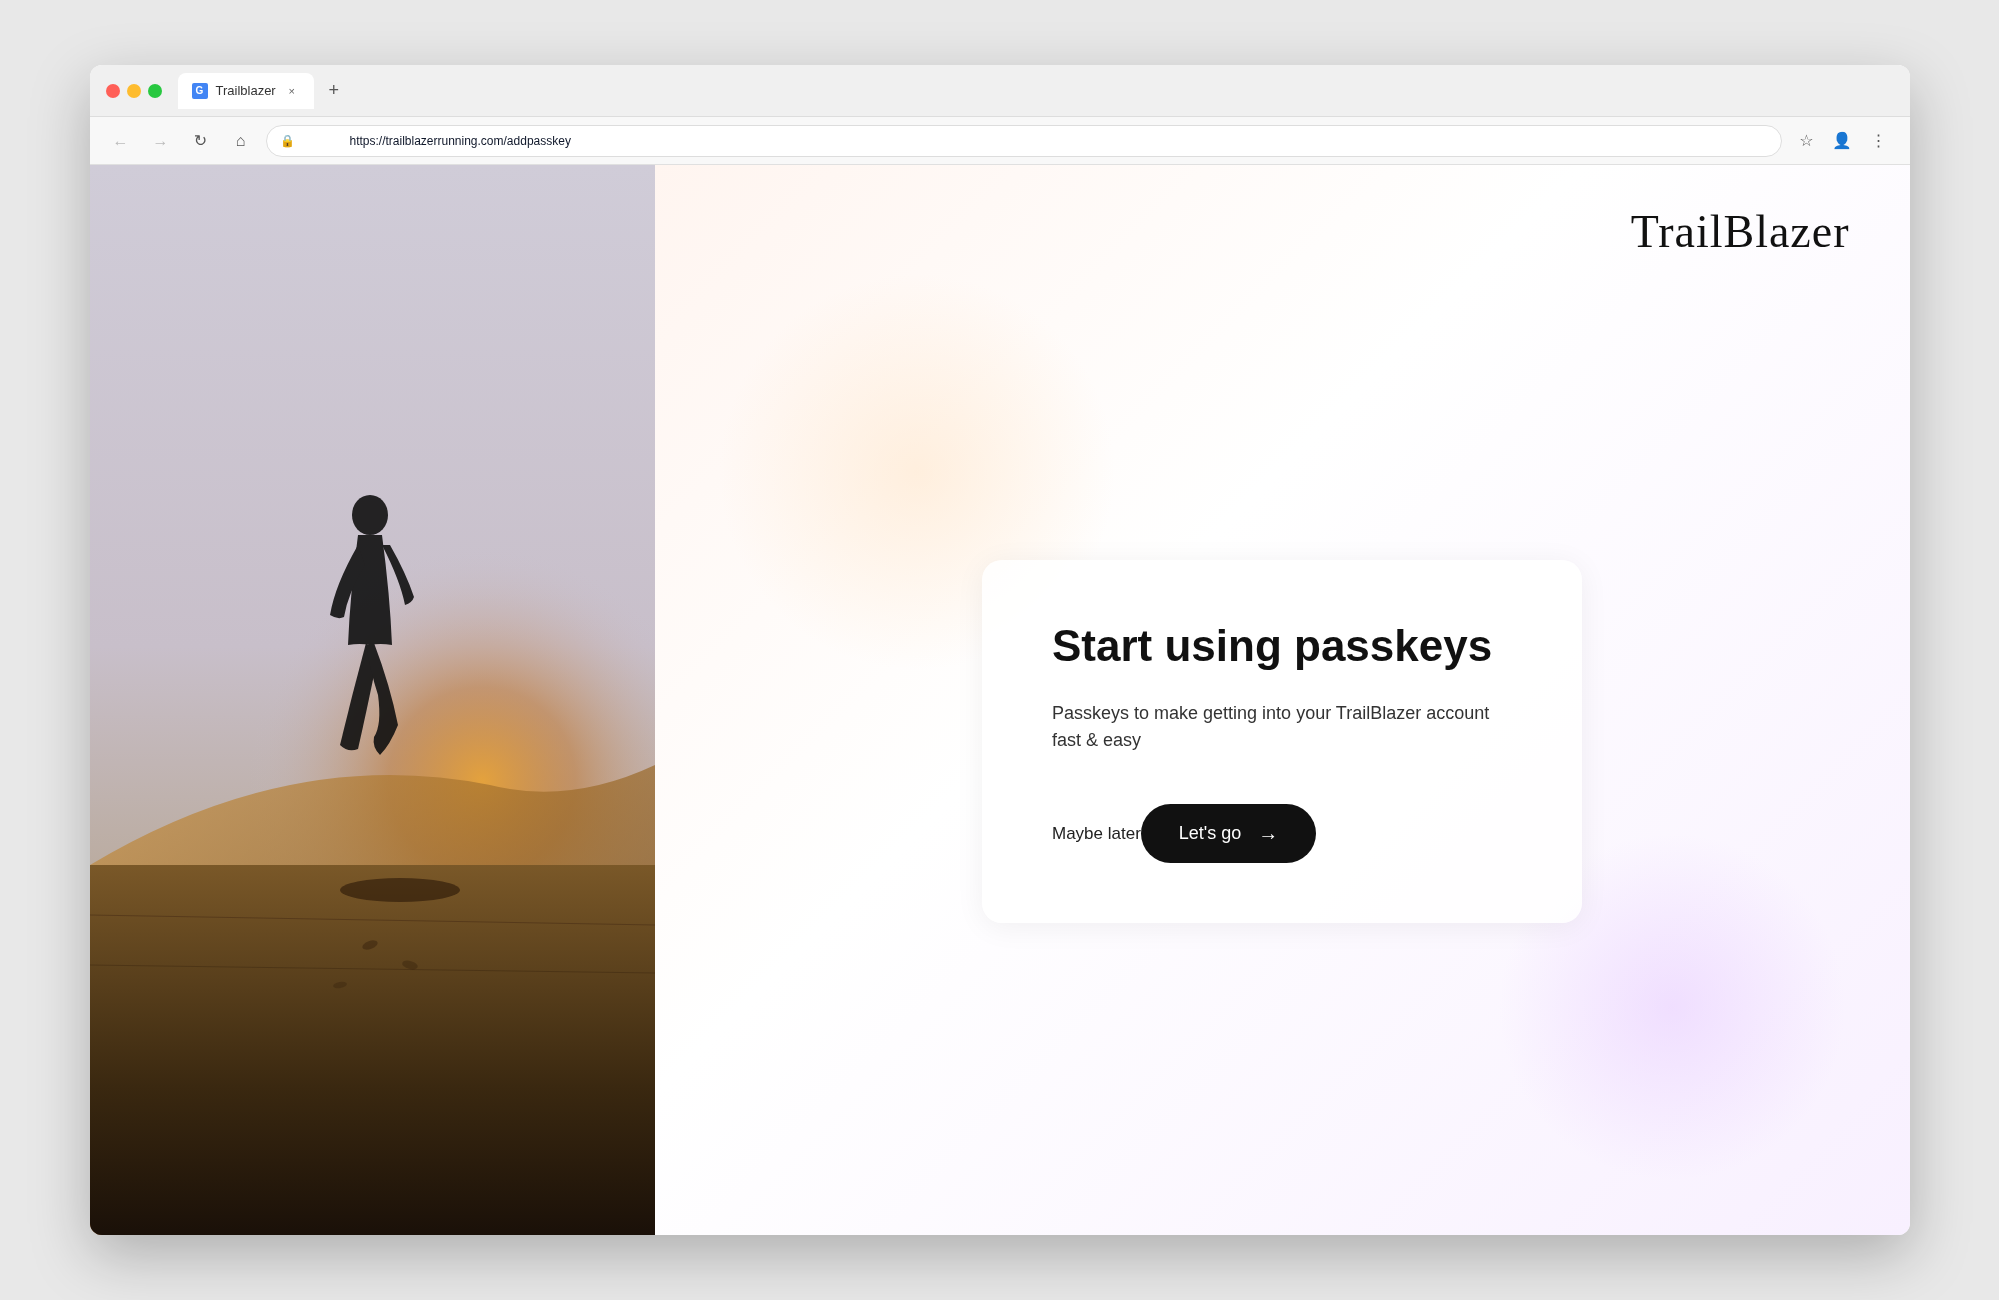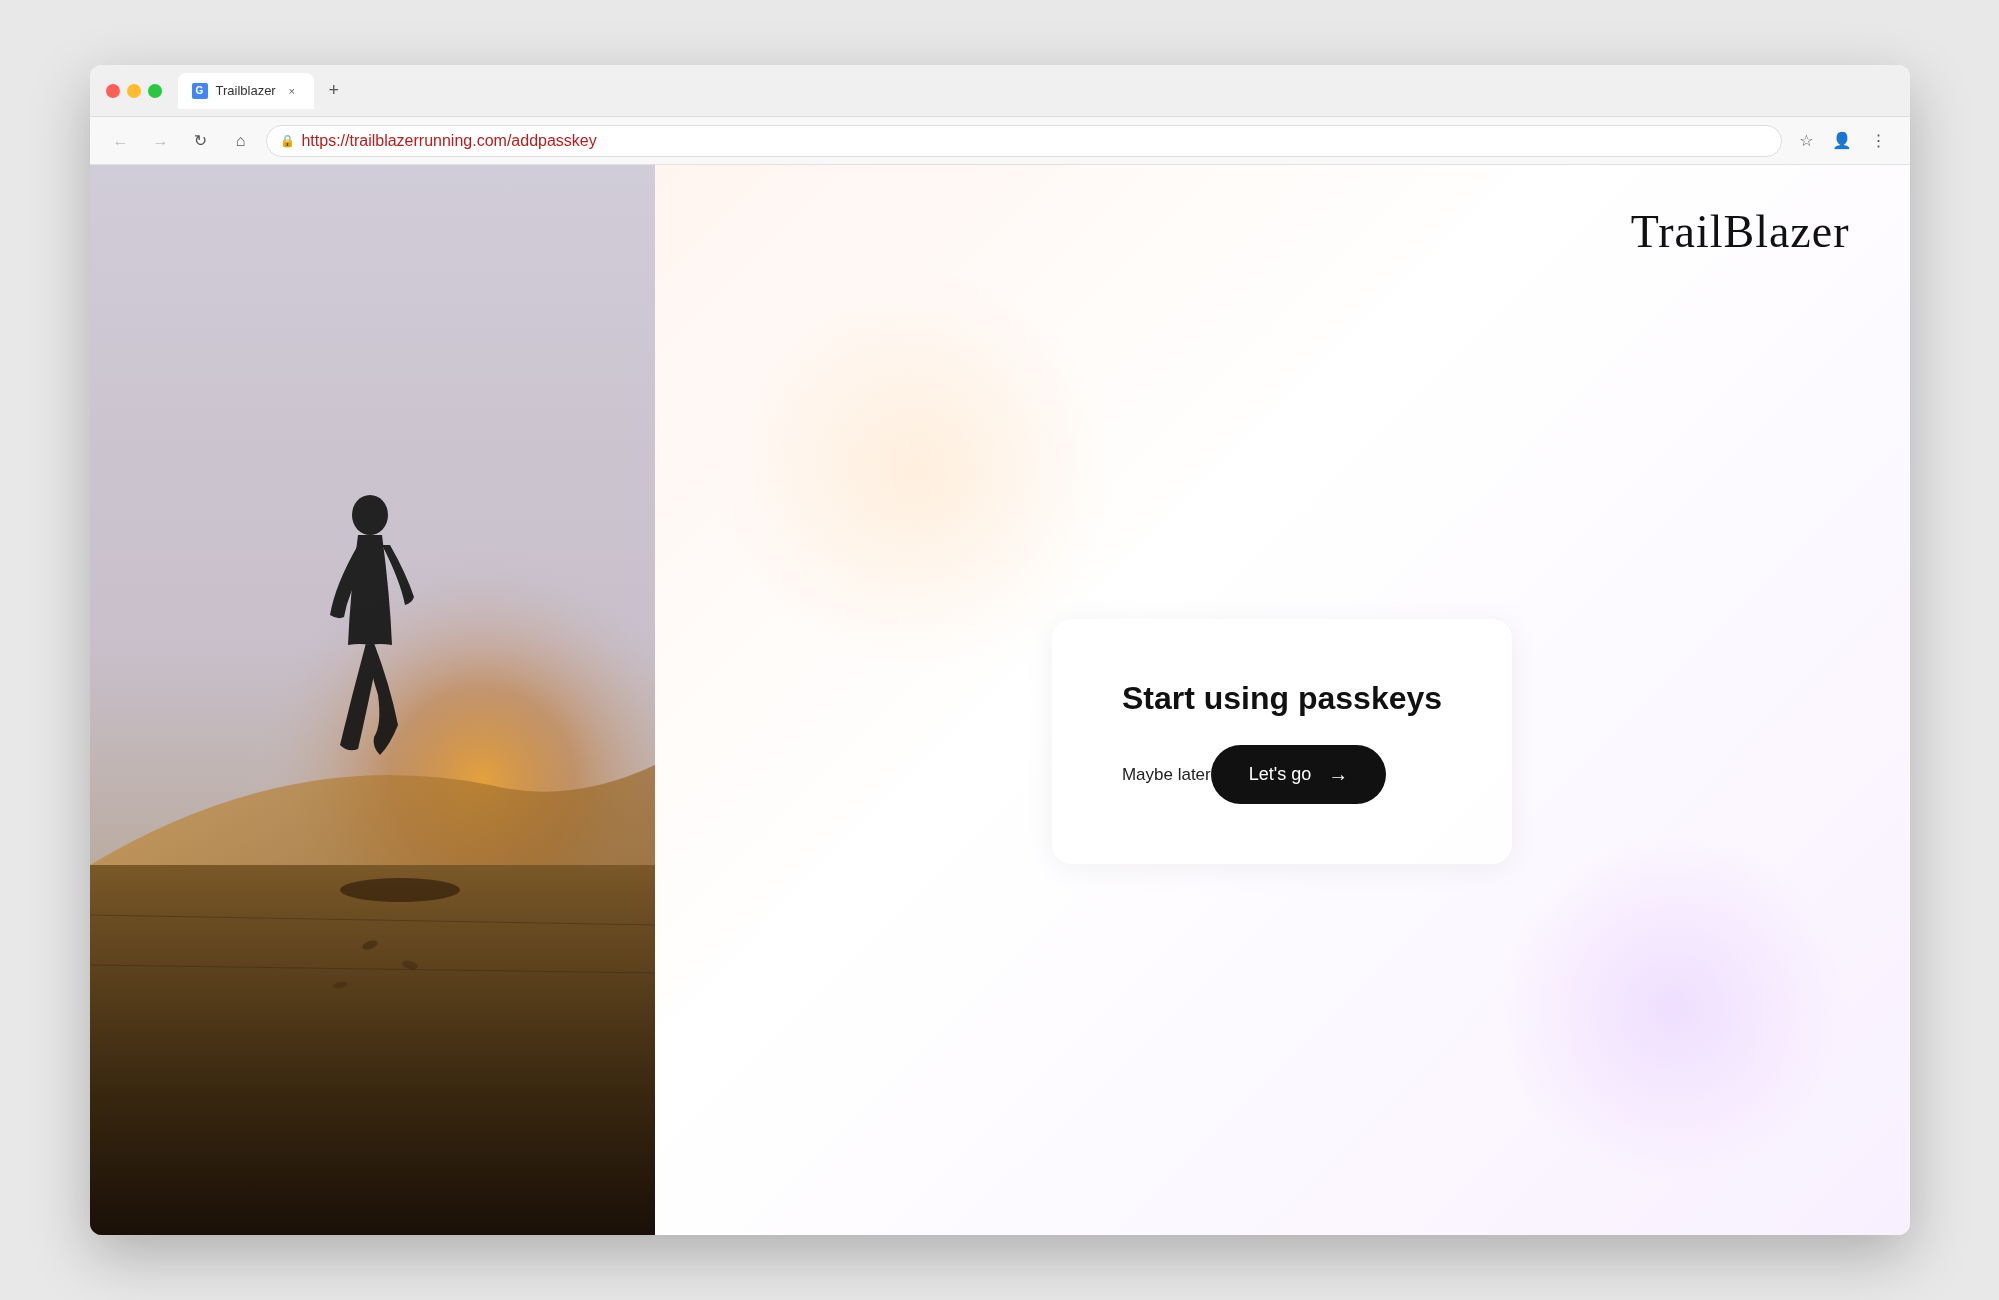--- a/index.html
+++ b/index.html
@@ -145,22 +145,23 @@
       padding: 0 14px;
       gap: 6px;
     }
 
     .lock-icon {
       font-size: 12px;
       color: #555;
     }
 
     .address-text {
-      font-size: 16px;
-      color: #b91c1c;
+      font-size: 12px;
+      color: #0f172a;
+      margin-left: 48px;
     }
 
     .nav-right {
       display: flex;
       gap: 6px;
     }
 
     
     .page-content {
       flex: 1;
@@ -246,21 +247,21 @@
       border-radius: 20px;
       padding: 60px 70px;
       max-width: 600px;
       margin: auto;
       position: relative;
       z-index: 2;
       box-shadow: 0 4px 30px rgba(0,0,0,0.06);
     }
 
     .card-title {
-      font-size: 32px;
+      font-size: 44px;
       font-weight: 700;
       color: #111;
       margin-bottom: 28px;
       line-height: 1.2;
     }
 
     .card-description {
       font-size: 18px;
       color: #333;
       line-height: 1.5;
@@ -403,20 +404,21 @@
     </div>
 
     <div class="right-panel">
 
       <div class="logo-area">
         <span class="logo-text">TrailBlazer</span>
       </div>
 
       <div class="card">
         <h1 class="card-title">Start using passkeys</h1>
+        <p class="card-description">Passkeys to make getting into your TrailBlazer account fast &amp; easy</p>
         <div class="card-actions">
           <button class="maybe-later-btn">Maybe later</button>
           <button class="lets-go-btn">
             <span>Let's go</span>
             <span class="arrow-icon">→</span>
           </button>
         </div>
       </div>
 
     </div>

